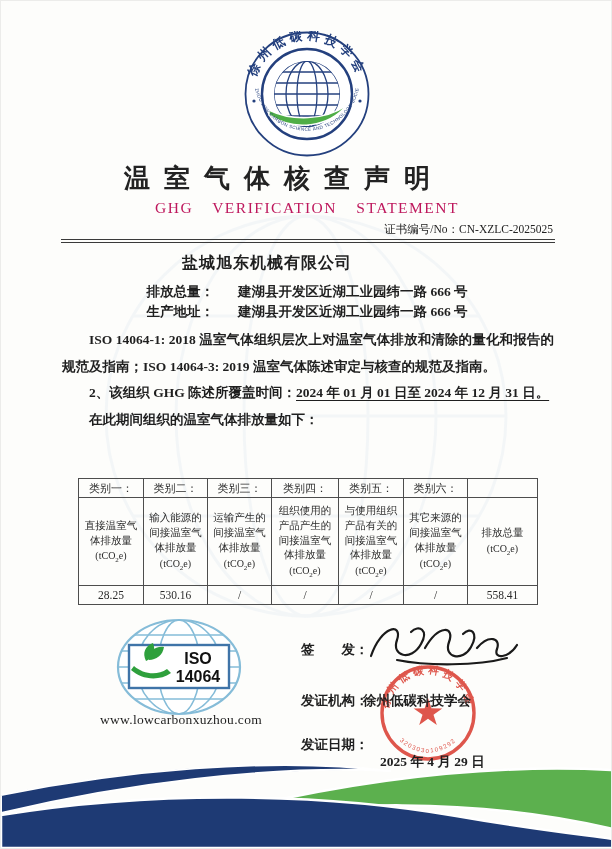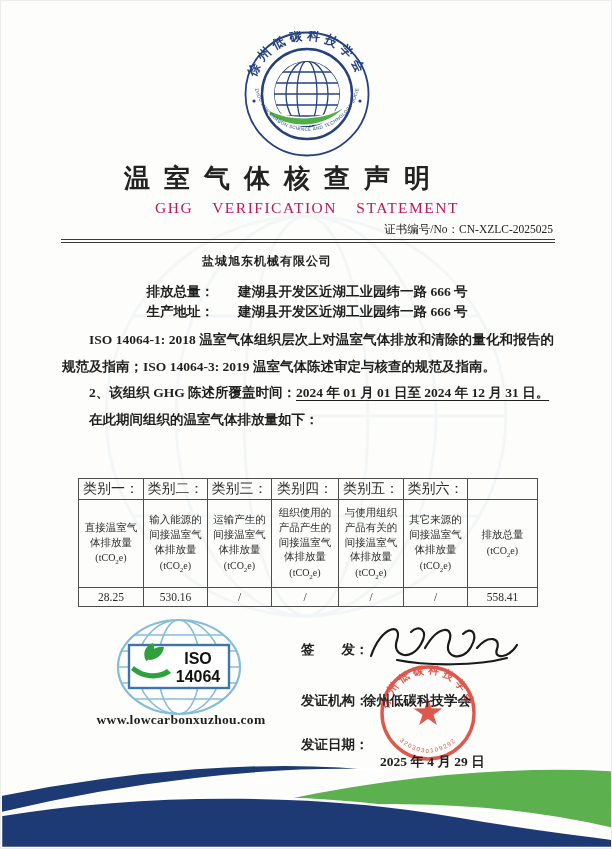--- a/index.html
+++ b/index.html
@@ -13,46 +13,46 @@
 
   .title-cn { position:absolute; top:160px; left:0; width:552px; text-align:center;
     font-size:26px; font-weight:700; letter-spacing:14px; text-indent:14px; color:#222; z-index:1;}
   .title-en { position:absolute; top:198px; left:0; width:612px; text-align:center;
     font-size:15.5px; letter-spacing:1.5px; word-spacing:14px; color:#be185d; z-index:1;}
   .cert-line { position:absolute; top:221px; right:58px; font-size:11.5px; color:#222; z-index:1;}
   .double-rule { position:absolute; top:238px; left:60px; width:494px; height:4px;
     border-top:1.5px solid #3a3a3a; border-bottom:1px solid #3a3a3a; z-index:1;}
 
   .company-name { position:absolute; top:252px; left:0; width:532px; text-align:center;
-    font-size:12px; font-weight:700; letter-spacing:1px; z-index:1;}
+    font-size:16px; font-weight:700; letter-spacing:1px; z-index:1;}
   .addr-line { position:absolute; left:0; width:612px; text-align:center; font-size:13.5px;
     font-weight:700; z-index:1;}
   .addr-line .addr-value { margin-left:24px; }
   .addr1 { top:282px; } .addr2 { top:302px; }
 
   .body-text { position:absolute; top:326px; left:61px; width:492px; font-size:13.5px;
     line-height:26.5px; font-weight:600; text-align:justify; z-index:1; }
   .body-text p { text-indent:2em; }
   .underlined { text-decoration:underline; text-underline-offset:3px; }
 
   table.emissions { position:absolute; top:477px; left:77px; width:459px; border-collapse:collapse;
     table-layout:fixed; z-index:1; background:transparent; }
   table.emissions td { border:1px solid #4d4d4d; text-align:center; vertical-align:middle;
     font-size:11px; color:#2b2b2b; padding:1px 2px; }
   table.emissions { border:1.5px solid #3d3d3d; }
-  tr.cat-row td { height:19px; font-size:14px;border-radius:9px; }
+  tr.cat-row td { height:19px; font-size:11px;border-radius:9px; }
   tr.desc-row td { height:88px; }
   .desc { font-size:10.5px; line-height:1.4; }
   .unit { font-size:10px; margin-top:2px; }
   .unit sub { font-size:7px; }
   tr.val-row td { height:19px; font-size:11.5px; }
 
   .iso-badge { position:absolute; left:115px; top:617px; z-index:1; }
   .website { position:absolute; left:80px; top:711px; width:200px; text-align:center;
-    font-size:13.5px; font-weight:700; letter-spacing:0.3px; z-index:1; }
+    font-size:13.5px; font-weight:400; letter-spacing:0.3px; z-index:1; }
 
   .footer-label { position:absolute; left:300px; font-size:13.5px; font-weight:700; z-index:3; }
   .sign-label { top:640px; white-space:pre; }
   .issuer-label { top:691px; }
   .date-label { top:719px;margin-top:16px; }
   .issuer-value { position:absolute; left:362px; top:691px; font-size:13.5px; font-weight:600; z-index:3; }
   .date-value { position:absolute; left:379px; top:719px; font-size:13.5px; font-weight:600; z-index:3;margin-top:33px; }
 
   .signature { position:absolute; left:356px; top:615px; z-index:4; }
   .stamp { position:absolute; left:377px; top:662px; z-index:2; }

